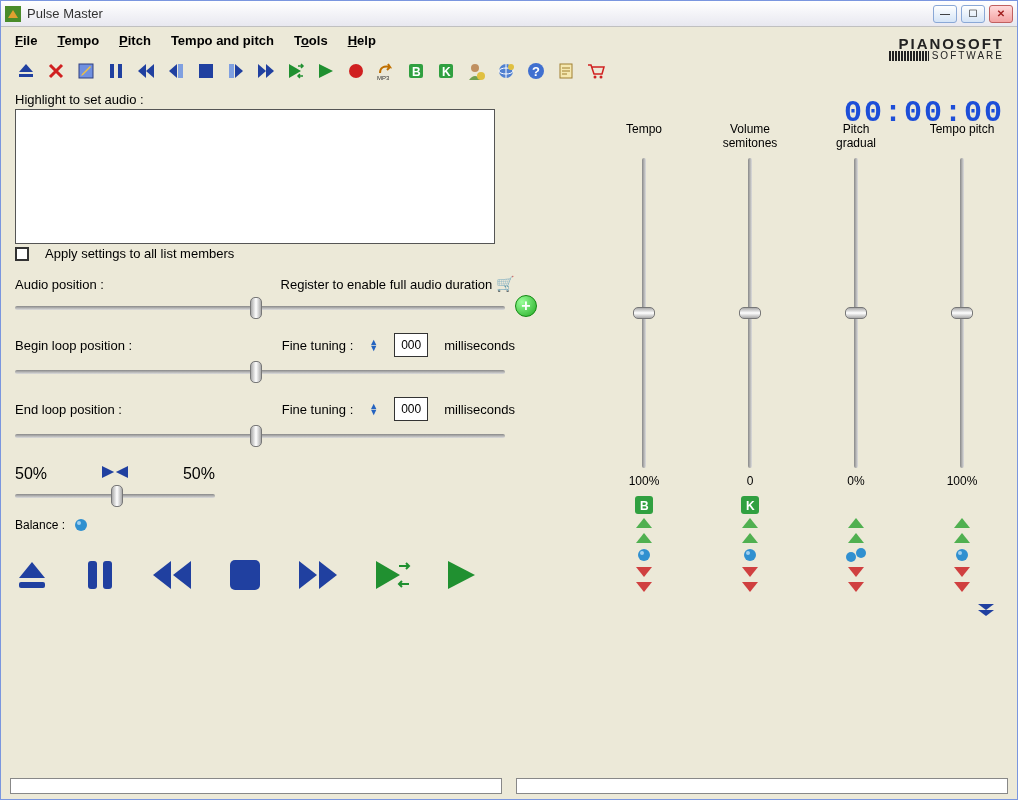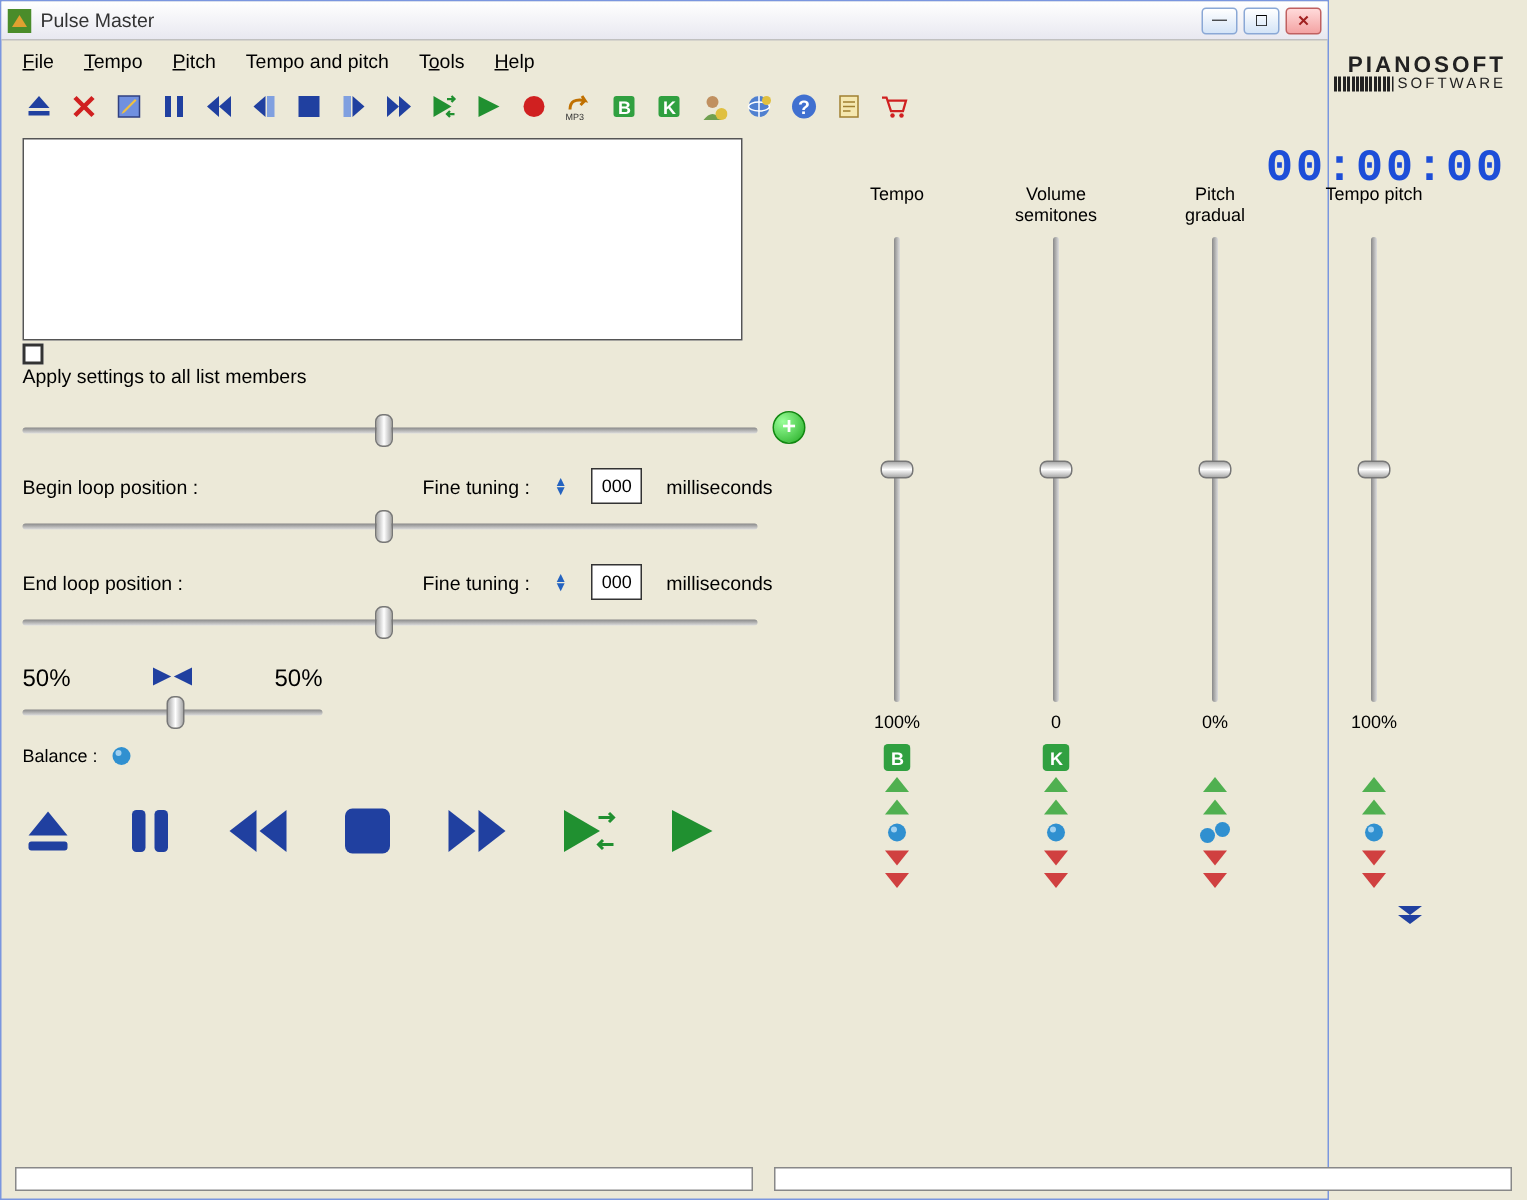--- a/index.html
+++ b/index.html
@@ -1,38 +1,38 @@
 <!DOCTYPE html>
 <html><head>
 <meta charset="utf-8">
 <style>
 * { box-sizing: border-box; margin: 0; padding: 0; }
 body { font-family: Tahoma, Arial, sans-serif; font-size: 12px; background: #ece9d8; width: 1018px; height: 800px; overflow: hidden; }
-.window { border: 1px solid #7a96df; background: #ece9d8; width: 886px; height: 800px; display: flex; flex-direction: column; }
+.window { border: 1px solid #7a96df; background: #ece9d8; width: 1018px; height: 800px; display: flex; flex-direction: column; }
 .titlebar { background: linear-gradient(to bottom, #fff, #e8e8f0); height: 26px; display: flex; align-items: center; padding: 0 4px; border-bottom: 1px solid #c0c0c0; }
 .titlebar .app-icon { width: 16px; height: 16px; margin-right: 6px; }
 .titlebar .title { flex: 1; font-size: 13px; color: #333; }
 .titlebar .win-btns { display: flex; gap: 4px; }
 .titlebar .win-btn { width: 24px; height: 18px; border: 1px solid #8aa8d6; border-radius: 3px; background: linear-gradient(#fff,#d4e4f7); display: flex; align-items: center; justify-content: center; cursor: pointer; font-size: 10px; }
 .titlebar .win-btn.close { background: linear-gradient(#ffdada,#f3a3a3); border-color:#c06060; color: #a02020; font-weight: bold; }
 .menubar { display: flex; gap: 20px; padding: 6px 14px; font-size: 13px; }
-.menubar .menu-item { cursor: pointer; }
+.menubar .menu-item { cursor: pointer; font-weight: bold; }
 .menubar .menu-item u { text-decoration: underline; }
 .brand { position: absolute; right: 14px; top: 36px; text-align: right; font-family: 'Arial Black', Arial; font-weight: 900; font-size: 15px; letter-spacing: 2px; color: #222; line-height: 1; }
 .brand .sub { font-size: 10px; letter-spacing: 2px; font-weight: normal; }
 .brand .barcode { display:inline-block; width:40px; height:10px; background: repeating-linear-gradient(90deg,#222 0,#222 2px,transparent 2px,transparent 3px); vertical-align:middle; margin-right:3px;}
 .toolbar { display: flex; gap: 8px; padding: 6px 14px 2px; flex-wrap: wrap; align-items: center; }
 .toolbar .tbtn { width: 22px; height: 22px; display: flex; align-items: center; justify-content: center; cursor: pointer; }
 .time-display { position: absolute; right: 14px; top: 96px; font-family: 'Courier New', monospace; font-size: 30px; font-weight: bold; letter-spacing: 2px; color: #1d4ed8; }
 .content { display: flex; flex: 1; padding: 8px 14px; gap: 20px; }
 .left-col { flex: 0 0 530px; display: flex; flex-direction: column; }
 .right-col { flex: 1; padding-top: 30px; }
 .list-label { font-size: 13px; margin-bottom: 2px; }
 .listbox { width: 480px; height: 135px; border: 1px solid #555; background: #fff; }
-.checkrow { display: flex; align-items: flex-start; gap: 0; margin-top: 2px; font-size: 13px; flex-direction: column; }
+.checkrow { display: flex; align-items: flex-end; gap: 16px; margin-top: 2px; font-size: 13px; }
 .checkrow .cb { width: 14px; height: 14px; border: 2px solid #333; background:#fff; cursor:pointer; }
 .section { margin-top: 14px; }
 .row-label { font-size: 13px; display: flex; justify-content: space-between; align-items: center; width: 500px; }
 .hslider { position: relative; width: 490px; height: 22px; margin-top: 4px; }
 .hslider .track { position: absolute; top: 9px; left: 0; right: 0; height: 4px; background: linear-gradient(#888,#ddd); border-radius: 2px; }
 .hslider .thumb { position: absolute; top: 0; width: 12px; height: 22px; background: linear-gradient(90deg,#aaa,#fff,#aaa); border: 1px solid #777; border-radius: 5px; cursor: pointer; }
 .fine-tune { display: flex; align-items: center; gap: 16px; font-size: 13px; }
 .fine-tune .spinbtns { display:flex; flex-direction:column; line-height:6px; font-size:9px; color:#2463c0; cursor:pointer; }
 .fine-tune input { width: 34px; border: 1px solid #333; text-align: center; font-size: 12px; padding: 4px; }
 .balance-row { display: flex; gap: 40px; margin-top: 18px; align-items:flex-start; }
@@ -209,27 +209,35 @@
           <circle cx="9" cy="15" r="1.5" fill="#d02020"></circle>
           <circle cx="15" cy="15" r="1.5" fill="#d02020"></circle>
         </svg>
       </span>
   </div>
 
   <div class="time-display">00:00:00</div>
 
   <div class="content">
     <div class="left-col">
+      <div class="list-label">Highlight to set audio :</div>
       <div class="listbox"></div>
       <div class="checkrow">
         <div class="cb"></div>
         <span>Apply settings to all list members</span>
       </div>
 
       <div class="section">
+        <div class="row-label">
+          <span>Audio position :</span>
+          <span class="reg-text">
+            <span>Register to enable full audio duration</span>
+            <span class="cart">🛒</span>
+          </span>
+        </div>
         <div style="display:flex;align-items:center;gap:10px;">
           <div class="hslider">
             <div class="track"></div>
               <div class="thumb" style="left:48%"></div>
           </div>
           <div class="plus-btn">+</div>
         </div>
       </div>
 
       <div class="section">

